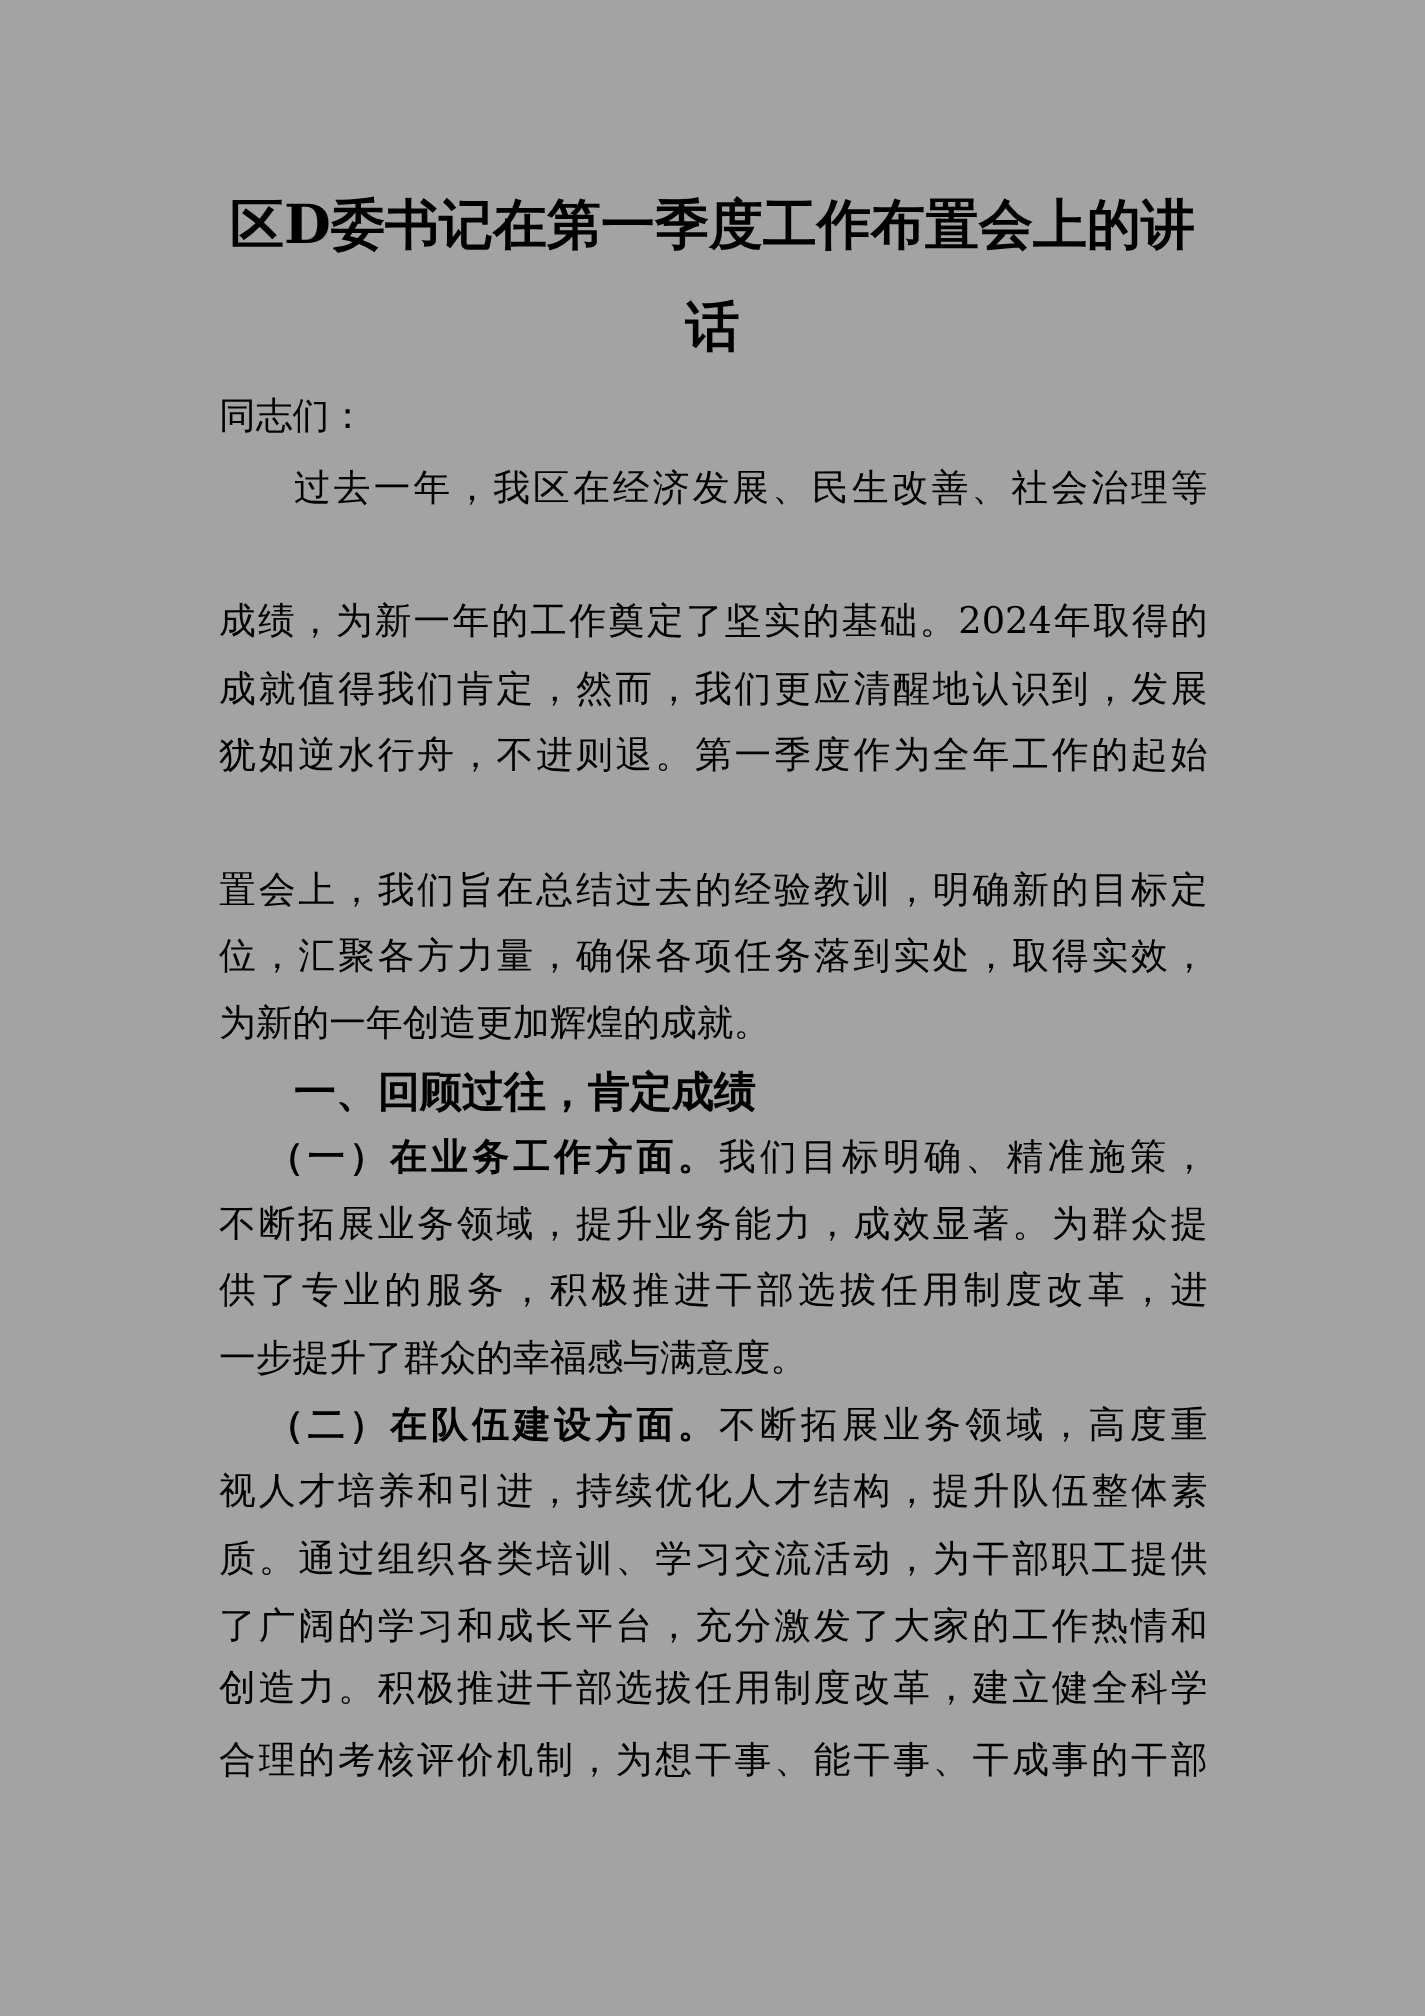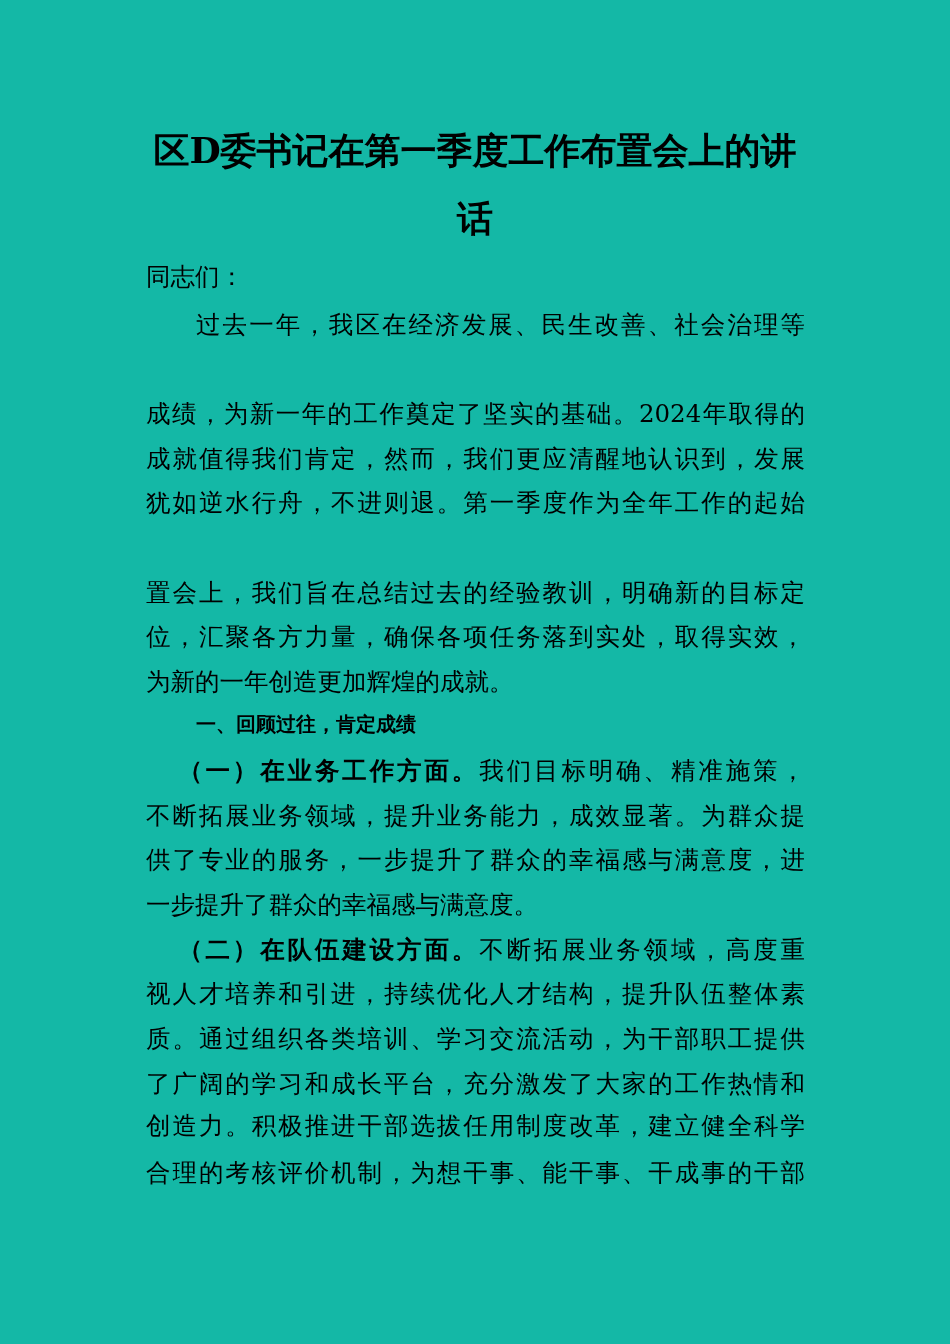--- a/index.html
+++ b/index.html
@@ -1,28 +1,28 @@
 <!DOCTYPE html>
 <html><head>
 <meta charset="utf-8">
 <style>
   html, body { margin: 0; padding: 0; background: #ffffff; }
   body { width: 950px; height: 1344px; position: relative; overflow: hidden;
          font-family: "DejaVu Serif", "Liberation Serif", serif; color: #000; }
-  .page { position: absolute; left: 0; top: 0; width: 950px; height: 1344px; background: #14b8a6; }
+  .page { position: absolute; left: 0; top: 0; width: 950px; height: 1344px; background: #a3a3a3; }
   .title { position: absolute; left: 140px; width: 670px; text-align: center;
            font-size: 36px; font-weight: bold; line-height: 1; letter-spacing: 0px; }
   .title.l1 { top: 132px; }
   .title.l2 { top: 200px; }
   .line { position: absolute; left: 146px; width: 659px; font-size: 24.5px; line-height: 1;
           text-align: justify; text-align-last: justify; white-space: nowrap; }
   .line.last { text-align-last: left; }
   .line.indent { left: 196px; width: 609px; }
   .line.indent-sub { left: 178px; width: 627px; }
-  .heading { position: absolute; left: 196px; font-size: 20px; font-weight: bold; line-height: 1;
+  .heading { position: absolute; left: 196px; font-size: 28px; font-weight: bold; line-height: 1;
              font-family: Liberation Sans, sans-serif; }
   .b { font-weight: bold; }
 </style>
 </head>
 <body>
 
 <div class="page">
 
   <div class="title l1">区D委书记在第一季度工作布置会上的讲</div>
   <div class="title l2">话</div>
@@ -36,21 +36,21 @@
   <div class="line" style="top:581px;">置会上，我们旨在总结过去的经验教训，明确新的目标定</div>
   <div class="line" style="top:625px;">位，汇聚各方力量，确保各项任务落到实处，取得实效，</div>
   <div class="line last" style="top:670px;">为新的一年创造更加辉煌的成就。</div>
 
   <div class="heading" style="top:714px;">一、回顾过往，肯定成绩</div>
 
   <div class="line indent-sub" style="top:759px;">
     <span class="b">（一）在业务工作方面。</span><span>我们目标明确、精准施策，</span>
   </div>
   <div class="line" style="top:804px;">不断拓展业务领域，提升业务能力，成效显著。为群众提</div>
-  <div class="line" style="top:848px;">供了专业的服务，一步提升了群众的幸福感与满意度，进</div>
+  <div class="line" style="top:848px;">供了专业的服务，积极推进干部选拔任用制度改革，进</div>
   <div class="line last" style="top:893px;">一步提升了群众的幸福感与满意度。</div>
 
   <div class="line indent-sub" style="top:938px;">
     <span class="b">（二）在队伍建设方面。</span><span>不断拓展业务领域，高度重</span>
   </div>
   <div class="line" style="top:982px;">视人才培养和引进，持续优化人才结构，提升队伍整体素</div>
   <div class="line" style="top:1027px;">质。通过组织各类培训、学习交流活动，为干部职工提供</div>
   <div class="line" style="top:1072px;">了广阔的学习和成长平台，充分激发了大家的工作热情和</div>
   <div class="line" style="top:1116px;font-family:Liberation Mono, monospace;">创造力。积极推进干部选拔任用制度改革，建立健全科学</div>
   <div class="line" style="top:1161px;">合理的考核评价机制，为想干事、能干事、干成事的干部</div>

